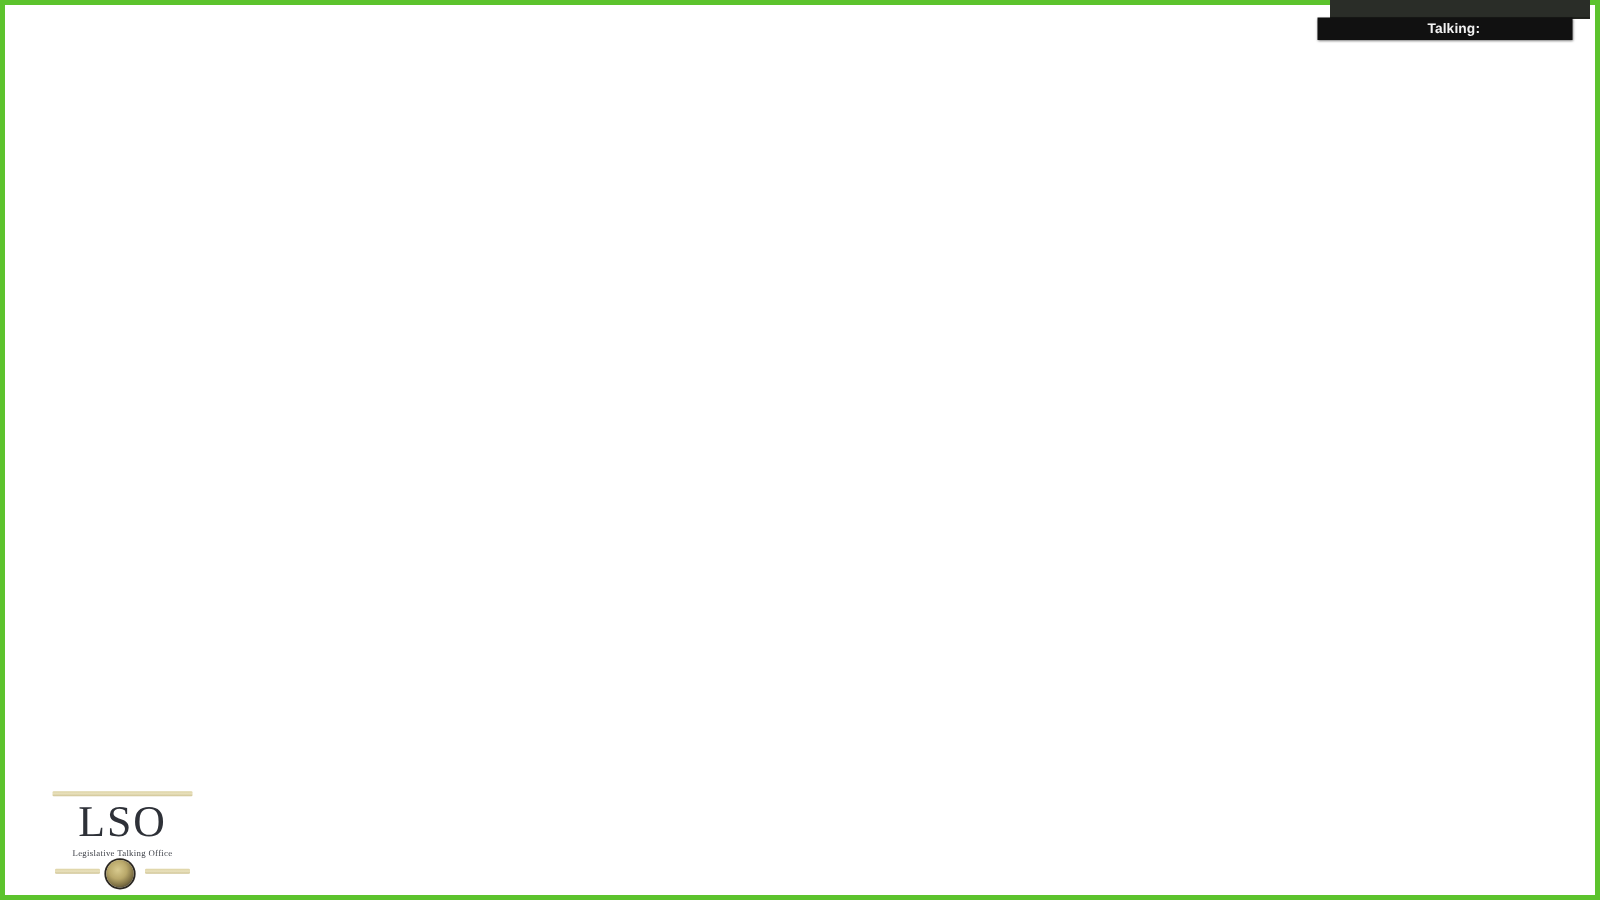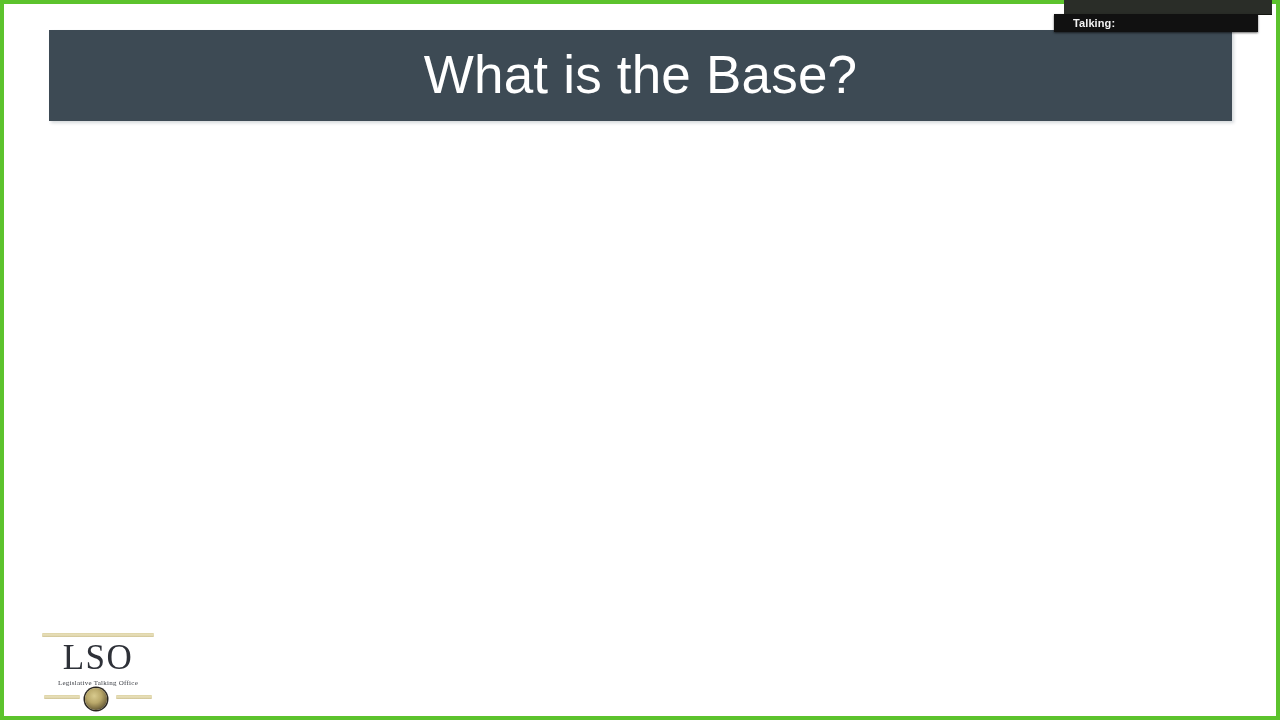--- a/index.html
+++ b/index.html
@@ -185,20 +185,21 @@
   .talking-bar {
     position: absolute;
     left: -10px;
     top: 14px;
     width: 204px;
     height: 18px;
     background: #111111;
     display: flex;
     align-items: center;
     box-shadow: 0 1px 2px rgba(0, 0, 0, 0.6);
+    justify-content: center;
   }
 
   .talking-label {
     color: #f2f2f2;
     font-family: "Liberation Sans", sans-serif;
     font-size: 11px;
     font-weight: 700;
     letter-spacing: 0.1px;
     padding-left: 19px;
     line-height: 1;
@@ -215,23 +216,20 @@
     white-space: nowrap;
   }
 </style>
 </head>
 <body>
 
 <div class="screen">
 
   <div class="slide-surface">
 
-    <div class="slide-title-bar">
-      <div class="slide-title-text">What is the Base?</div>
-    </div>
 
     <div class="slide-body"></div>
 
     <div class="logo-block">
       <div class="logo-rule-top"></div>
       <div class="logo-wordmark">LSO</div>
       <div class="logo-subtitle">Legislative Talking Office</div>
       <div class="logo-rule-left"></div>
       <div class="logo-rule-right"></div>
       <div class="logo-seal"></div>

